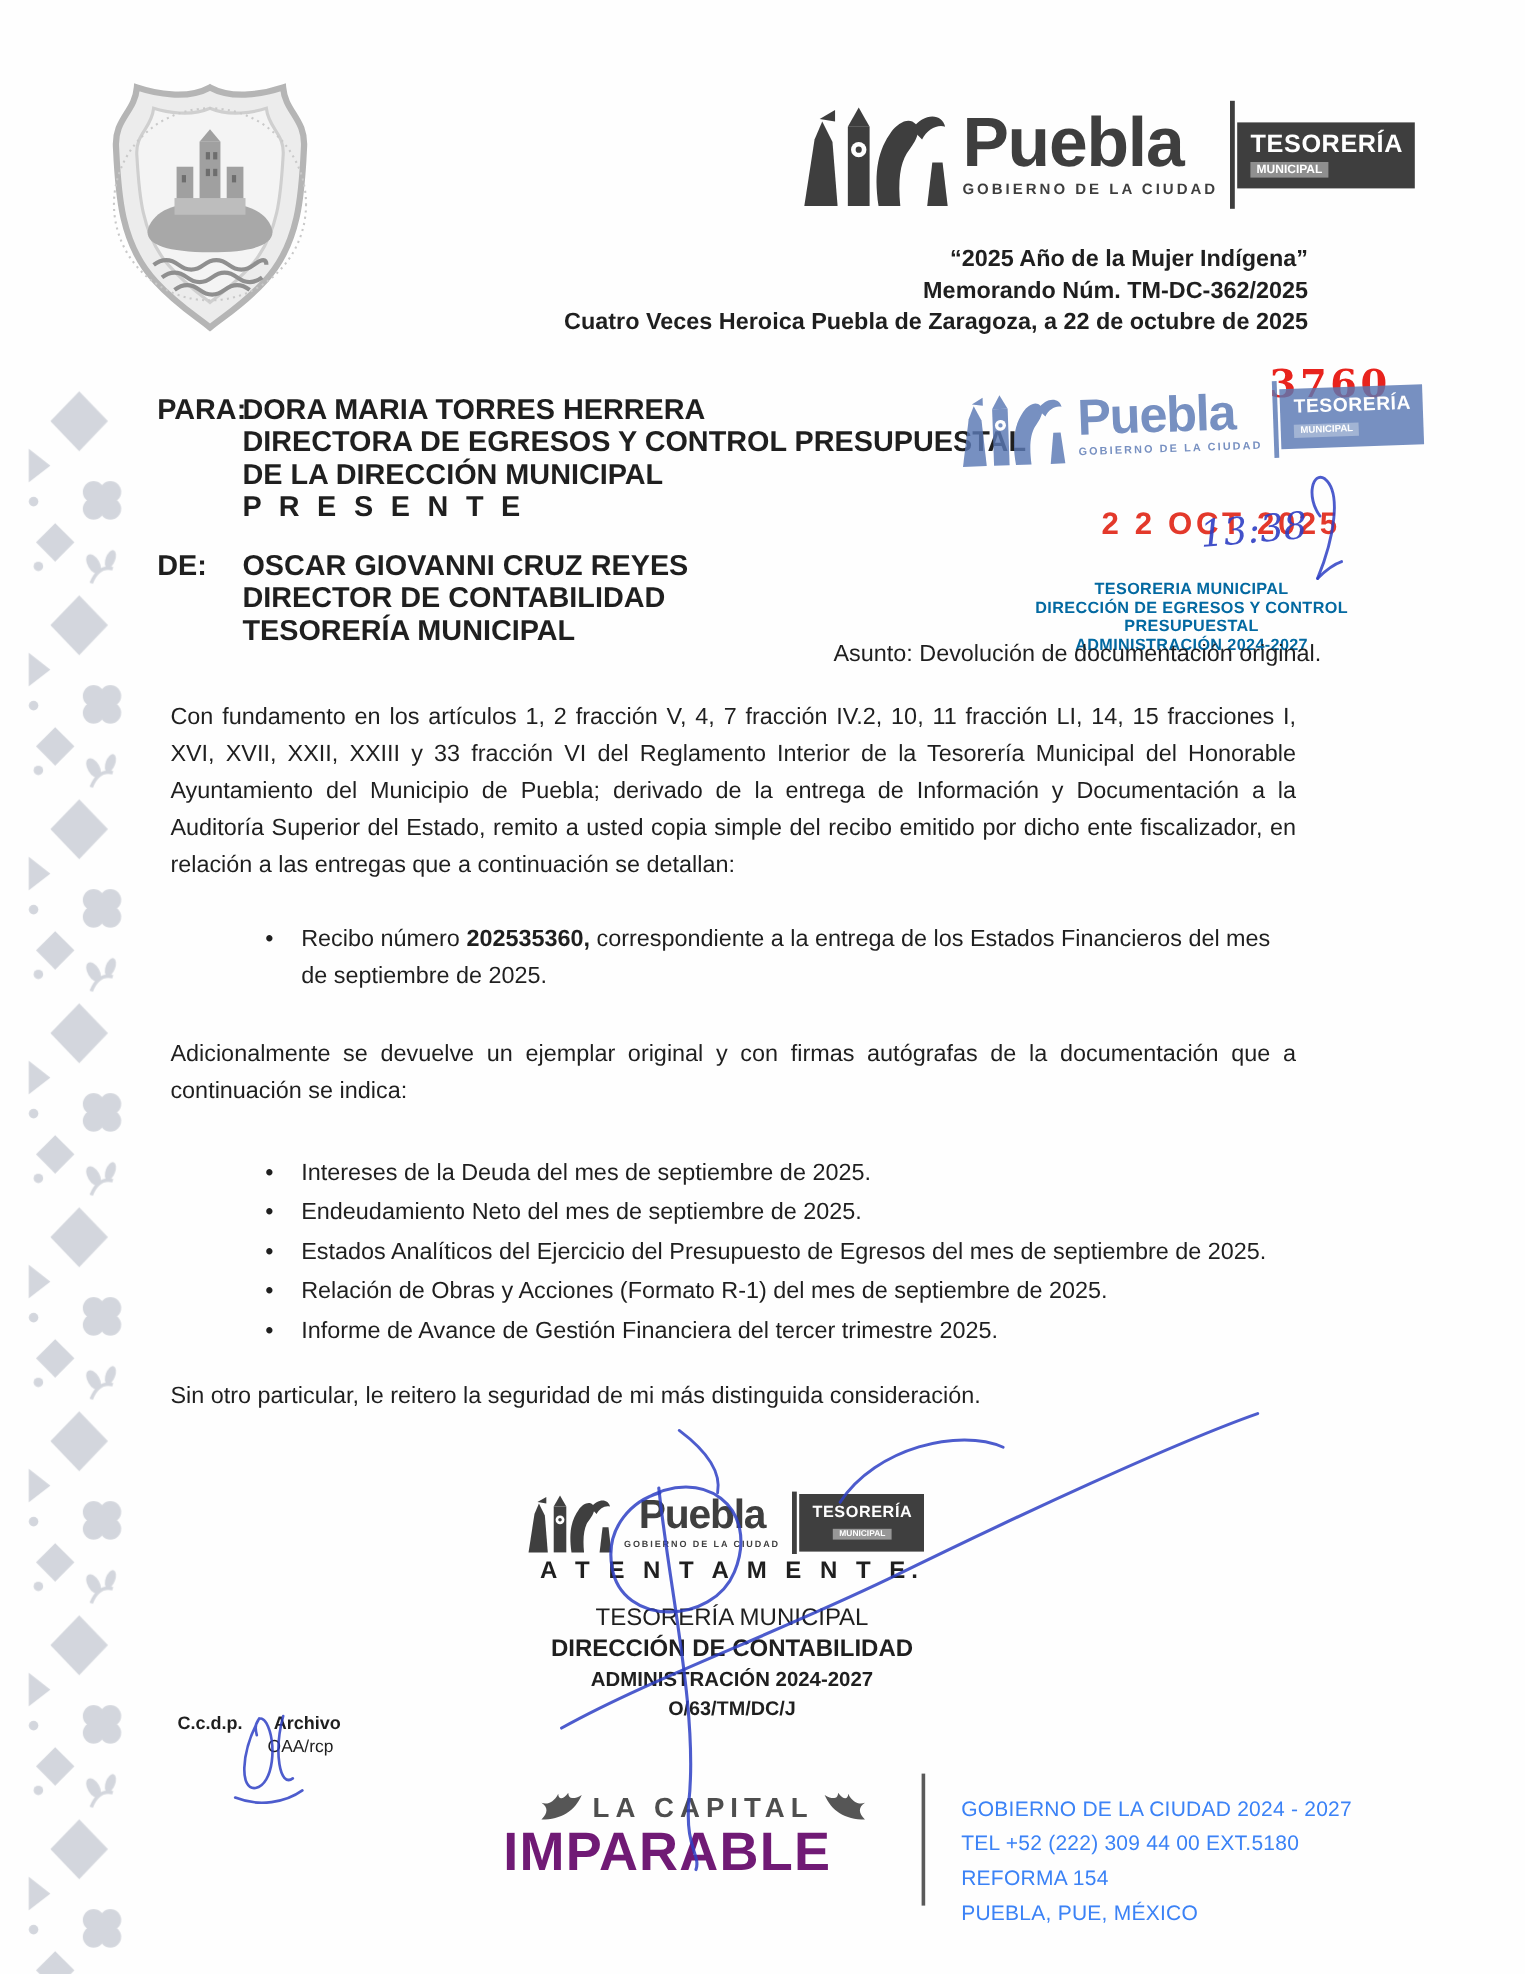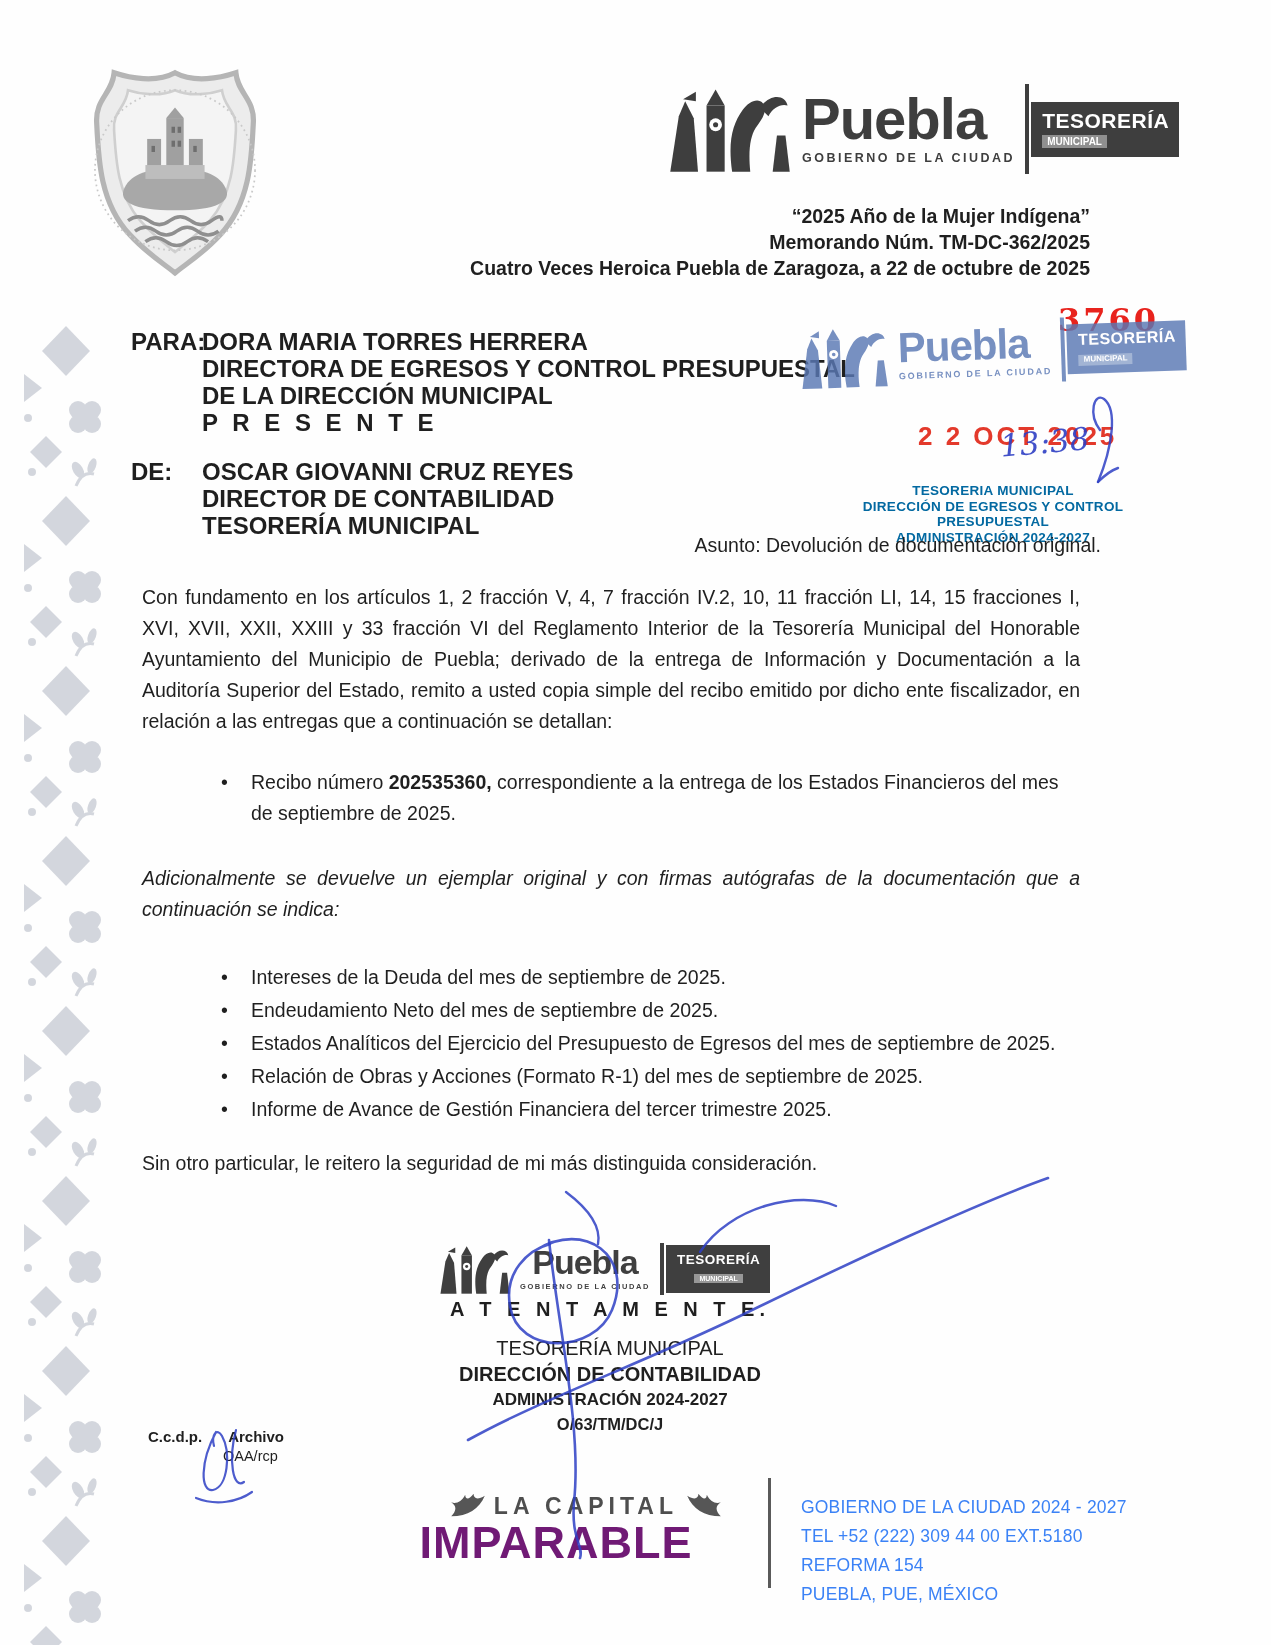--- a/index.html
+++ b/index.html
@@ -50,21 +50,21 @@
   .stamp-date{left:918px; top:421px; color:#e3392b; font-weight:bold; font-size:26px; letter-spacing:3px; white-space:nowrap;}
   .stamp-time{left:1000px; top:424px; color:#2e3fc4; font-family:"DejaVu Serif","Liberation Serif",serif;
               font-style:italic; font-size:31px; transform:rotate(-5deg); opacity:.9;}
   .stamp-office{left:843px; top:483px; width:300px; text-align:center; color:#0369a1;
                 font-weight:bold; font-size:13.5px; line-height:15.5px; letter-spacing:.3px;}
   .subject{right:170px; top:534px; font-size:19.5px;margin-left:48px;}
 
   
   .body-col{left:142px; top:582px; width:938px; font-size:19.5px; line-height:31px;}
   .body-col p{margin:0; text-align:justify;}
-  .p2{margin-top:34px !important;font-style:italic;}
+  .p2{margin-top:34px !important;}
   .closing{margin-top:22px !important; text-align:left !important;}
   ul.blist{list-style:none; margin:16px; padding:0;}
   ul.receipt{margin-top:30px;}
   ul.docs{margin-top:36px;}
   ul.blist li{position:relative; padding-left:93px; line-height:31px;}
   ul.docs li{line-height:33px;}
   ul.blist li::before{content:"•"; position:absolute; left:63px; top:0;}
   .bnum{font-weight:bold;}
 
   

